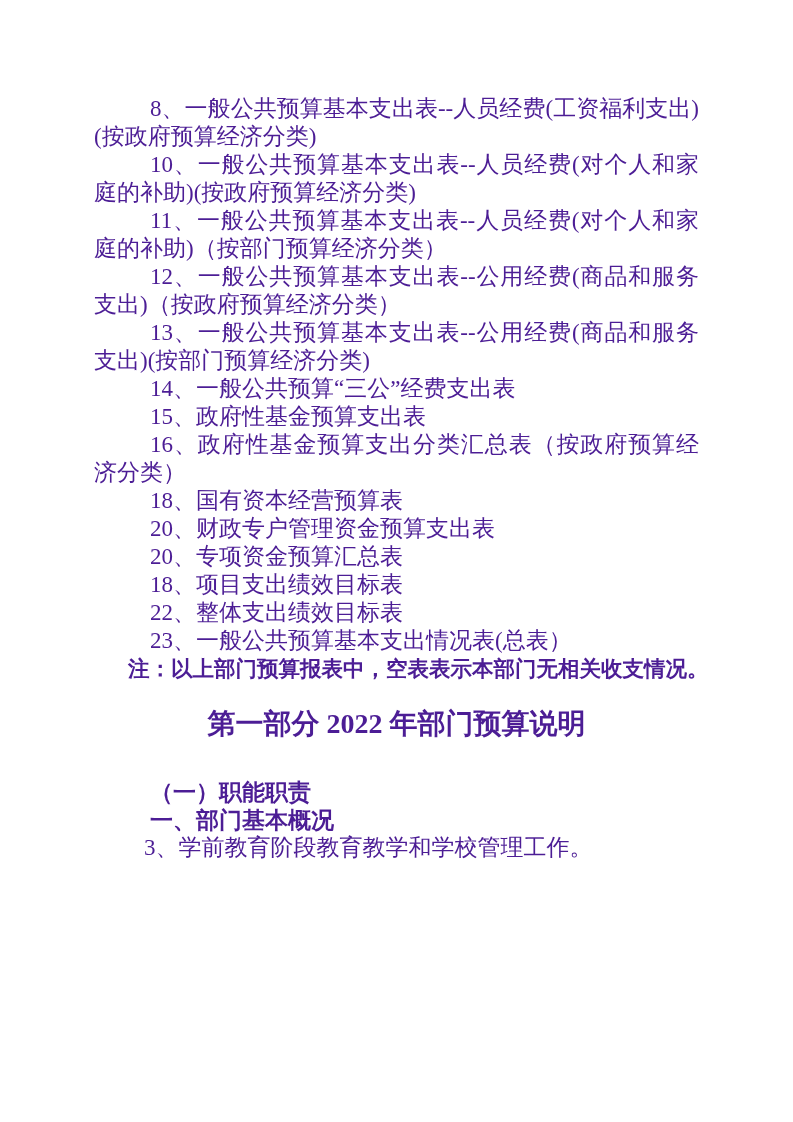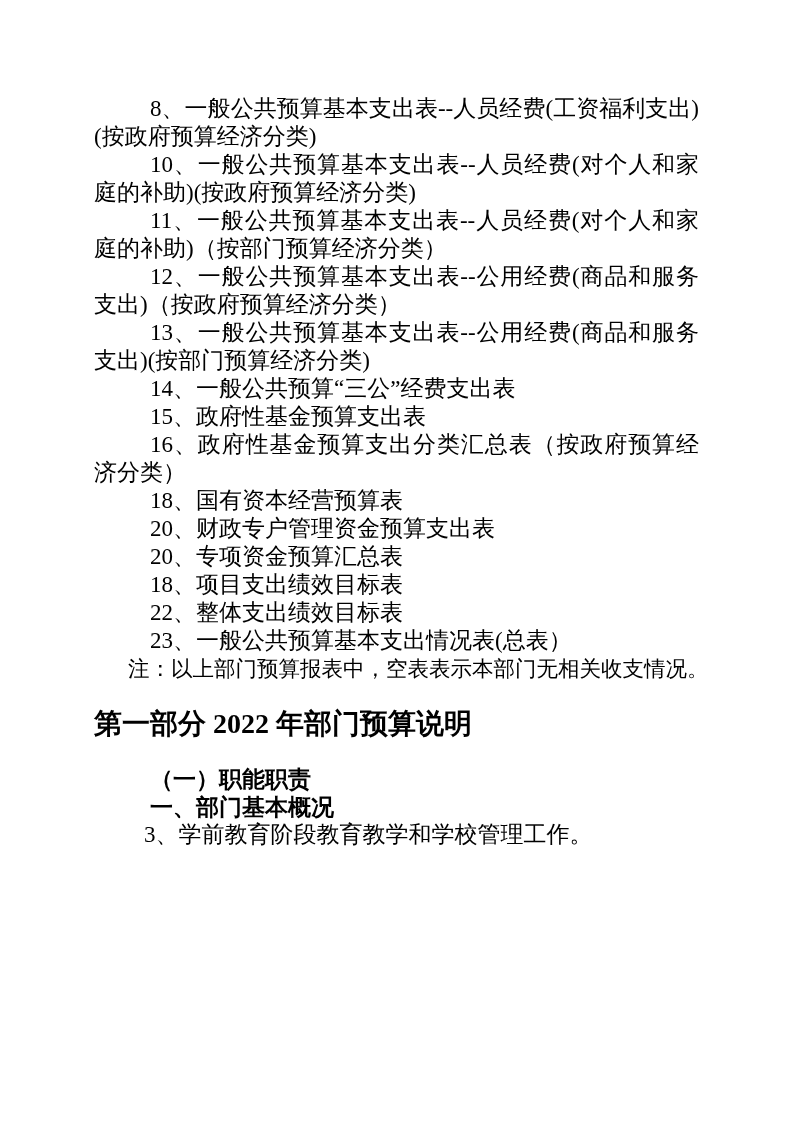--- a/index.html
+++ b/index.html
@@ -5,21 +5,21 @@
   html, body {
     margin: 0;
     padding: 0;
     background: #ffffff;
   }
   .page {
     position: relative;
     width: 793px;
     height: 1056px;
     background: #ffffff;
-    color: #000000;
+    color: #4c1d95;
     overflow: hidden;
     font-family: "Liberation Serif", "DejaVu Serif", serif;
   }
   .content {
     position: absolute;
     top: 95px;
     left: 94px;
     width: 605px;
   }
   p, h1, h2, h3 {
@@ -32,32 +32,32 @@
     line-height: 28px;
     text-align: justify;
     text-justify: inter-character;
     text-indent: 56px;
     word-break: break-all;
     font-family: "Liberation Serif", "DejaVu Serif", serif;
   }
   .note {
     font-size: 21.5px;
     line-height: 28px;
-    font-weight: 400;
+    font-weight: 700;
     text-indent: 34px;
     white-space: nowrap;
     font-family: "Liberation Sans", "DejaVu Sans", sans-serif;
   }
   .part-title {
     margin-top: 24px;
-    margin-bottom: 24px;
+    margin-bottom: 37px;
     font-size: 28px;
     line-height: 34px;
     font-weight: 700;
-    text-align: left;
+    text-align: center;
     font-family: "Liberation Serif", "DejaVu Serif", serif;
   }
   .sub-heading {
     font-size: 23px;
     line-height: 28px;
     font-weight: 700;
     text-indent: 56px;
     font-family: "Liberation Sans", "DejaVu Sans", sans-serif;
   }
   .duty {

